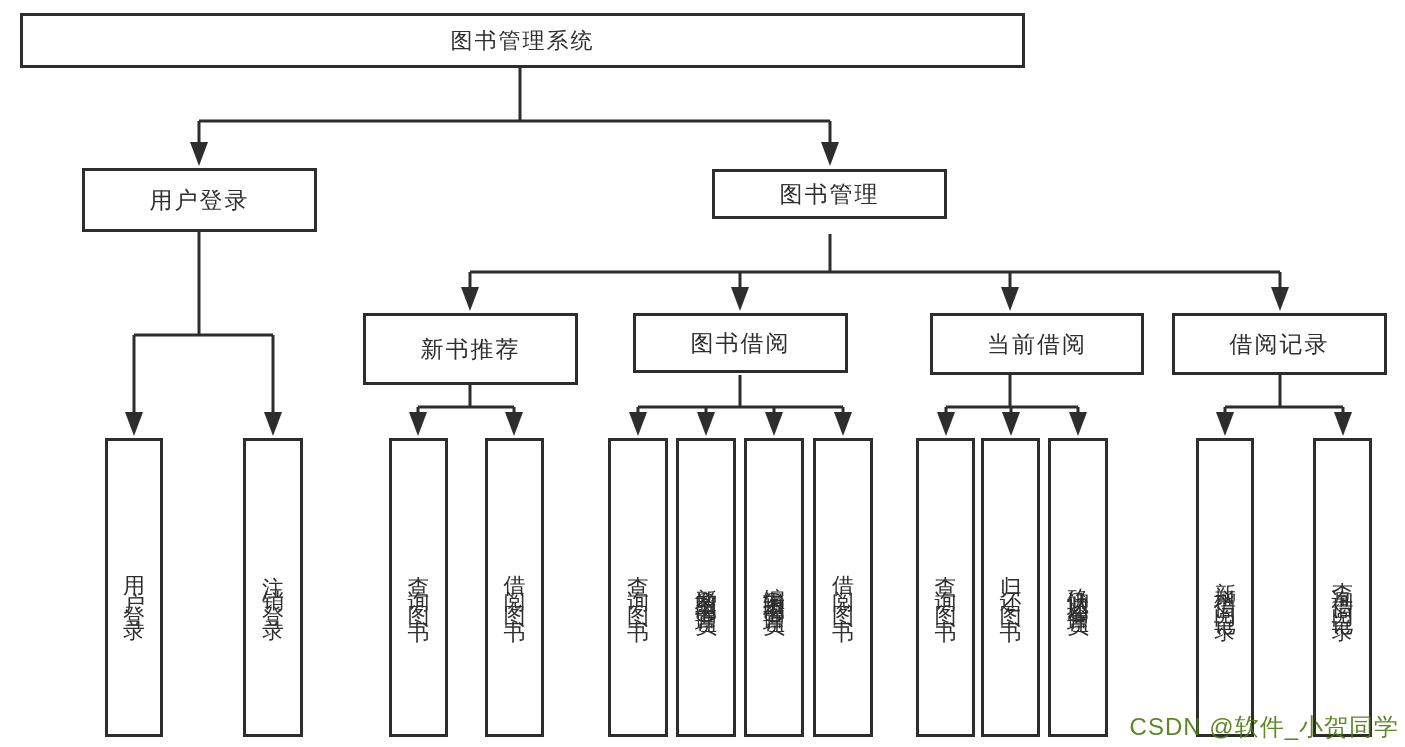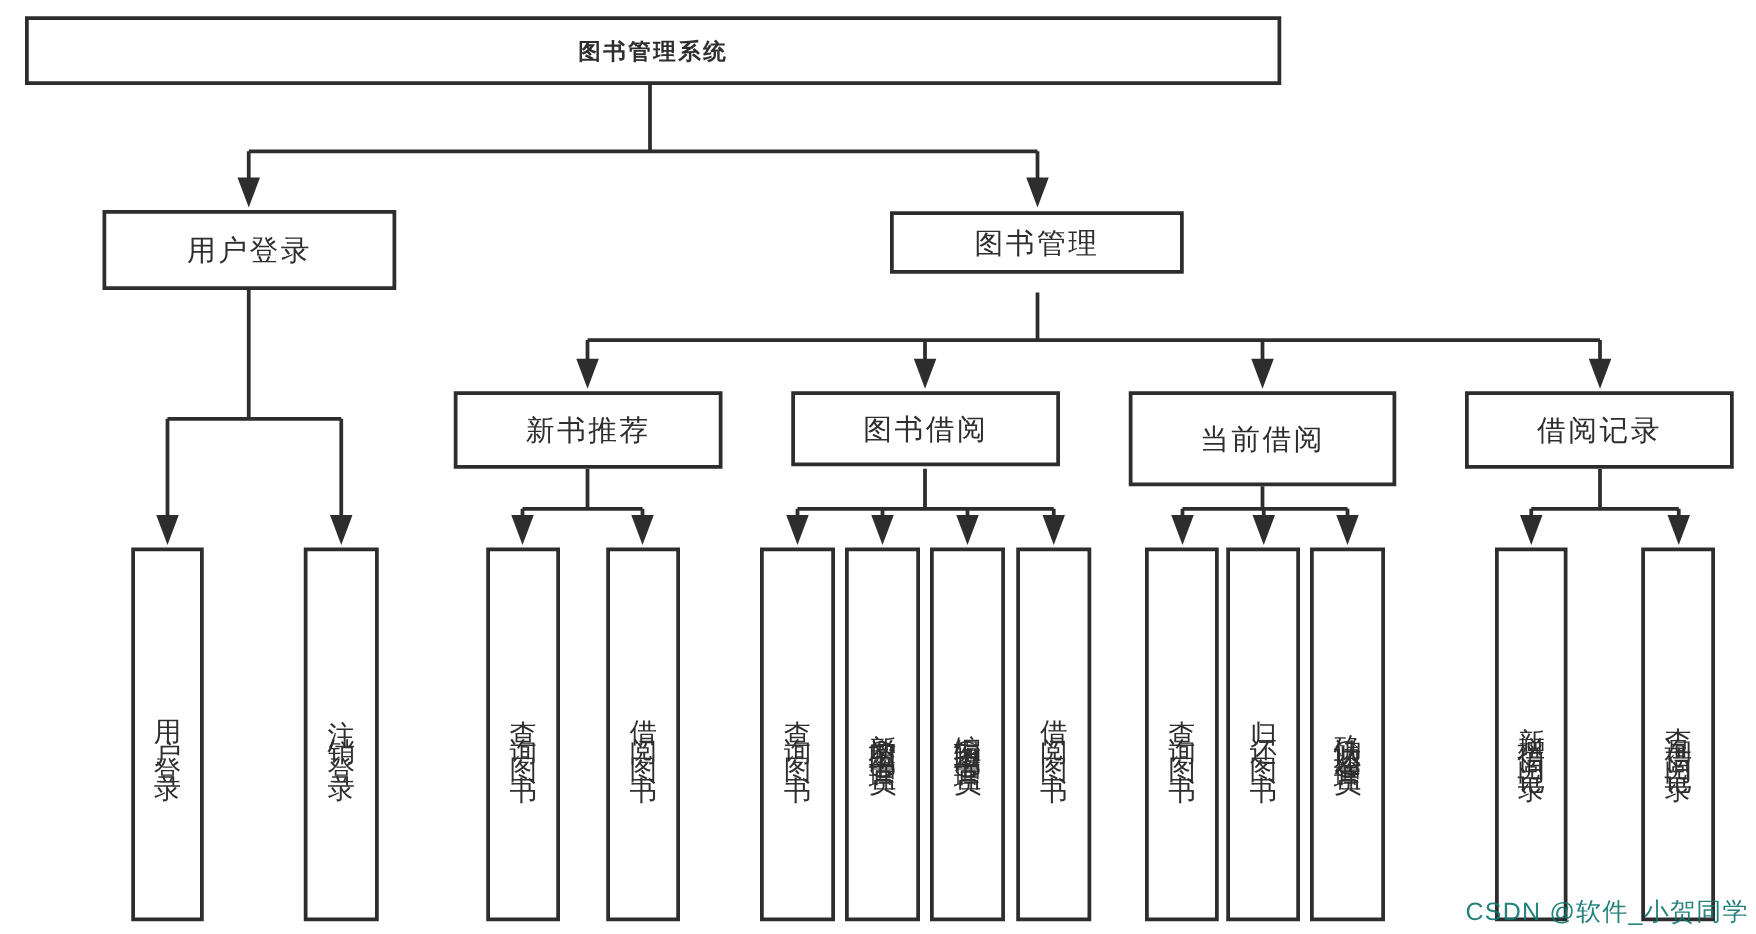--- a/index.html
+++ b/index.html
@@ -4,28 +4,28 @@
 <style>
   * { margin:0; padding:0; box-sizing:border-box; }
   html,body { width:1405px; height:747px; background:#ffffff; overflow:hidden;
               font-family:"Liberation Sans", sans-serif; }
   .stage { position:relative; width:1405px; height:747px; background:#ffffff; }
   .connectors { position:absolute; left:0; top:0; width:1405px; height:747px; }
   .node { position:absolute; background:#ffffff; border:3px solid #2d2d2d;
           display:flex; align-items:center; justify-content:center;
           color:#2e2e2e; }
   .node.h .lbl { font-size:23px; letter-spacing:2px; white-space:nowrap; }
-  .node.root .lbl { font-size:18px;font-weight:bold; }
+  .node.root .lbl { font-size:22px; }
   .node.v .lbl { writing-mode:vertical-rl; text-orientation:mixed;
                  font-size:22px; line-height:1; white-space:nowrap; }
   .vs4 .lbl  { letter-spacing:15px; }
   .vs6 .lbl  { letter-spacing:8px; }
   .vs10 .lbl { letter-spacing:4px; }
-  .watermark { position:absolute; right:6px; bottom:4px; font-size:20px;
-               letter-spacing:1px; color:#0f766e; opacity:0.9; z-index:5;
+  .watermark { position:absolute; right:6px; bottom:4px; font-size:24px;
+               letter-spacing:1px; color:#4d7c0f; opacity:0.9; z-index:5;
                white-space:nowrap; }
 </style>
 </head>
 <body>
 
 <div class="stage">
 
   <svg class="connectors" viewBox="0 0 1405 747" xmlns="http://www.w3.org/2000/svg">
 
     <path d="M520 68 V121 M199 121 H830 M199 121 V144 M830 121 V144" stroke="#2d2d2d" stroke-width="3" fill="none"></path>
@@ -71,27 +71,27 @@
     <span class="lbl">图书管理系统</span>
   </div>
 
   <div class="node h" style="left:82px;top:168px;width:235px;height:64px">
     <span class="lbl">用户登录</span>
   </div>
   <div class="node h" style="left:712px;top:169px;width:235px;height:50px">
     <span class="lbl">图书管理</span>
   </div>
 
-  <div class="node h" style="left:363px;top:313px;width:215px;height:62px">
+  <div class="node h" style="left:363px;top:313px;width:215px;height:72px">
     <span class="lbl">新书推荐</span>
   </div>
   <div class="node h" style="left:633px;top:313px;width:215px;height:60px">
     <span class="lbl">图书借阅</span>
   </div>
-  <div class="node h" style="left:903px;top:313px;width:214px;height:76px">
+  <div class="node h" style="left:930px;top:313px;width:214px;height:62px">
     <span class="lbl">当前借阅</span>
   </div>
   <div class="node h" style="left:1172px;top:313px;width:215px;height:62px">
     <span class="lbl">借阅记录</span>
   </div>
 
   <div class="node v vs4" style="left:105px;top:438px;width:58px;height:299px">
     <span class="lbl">用户登录</span>
   </div>
   <div class="node v vs4" style="left:243px;top:438px;width:60px;height:299px">

